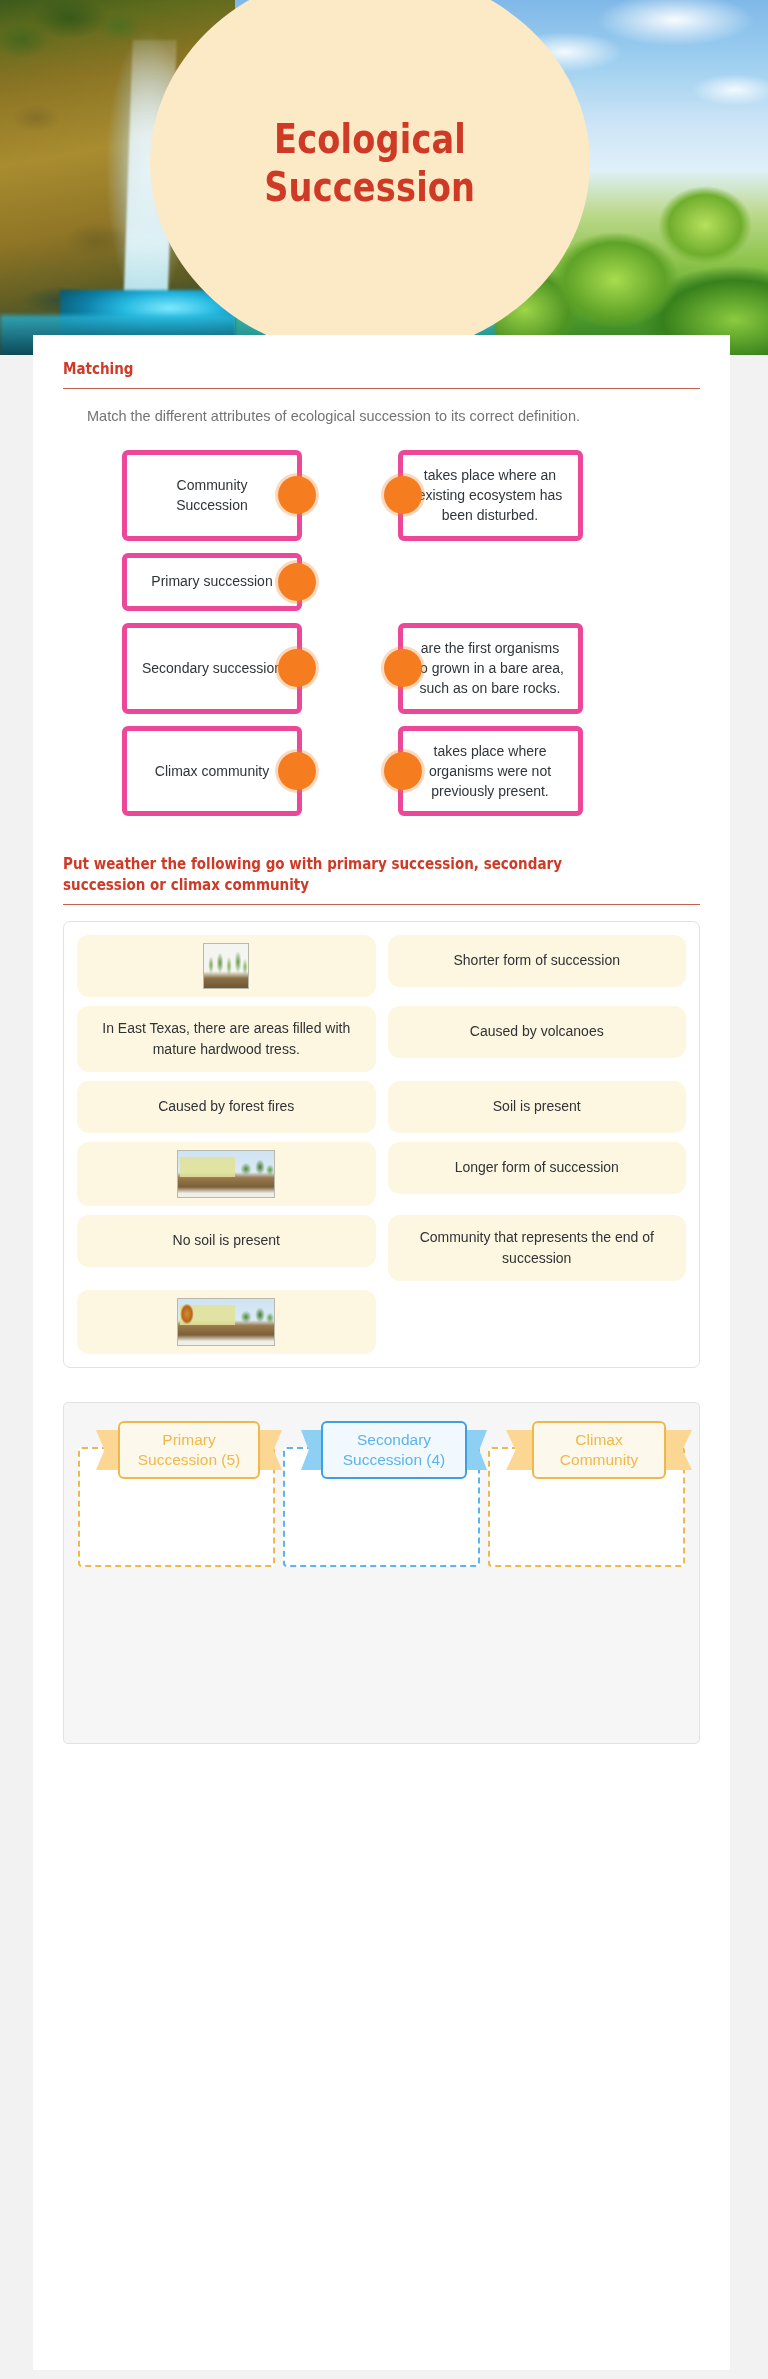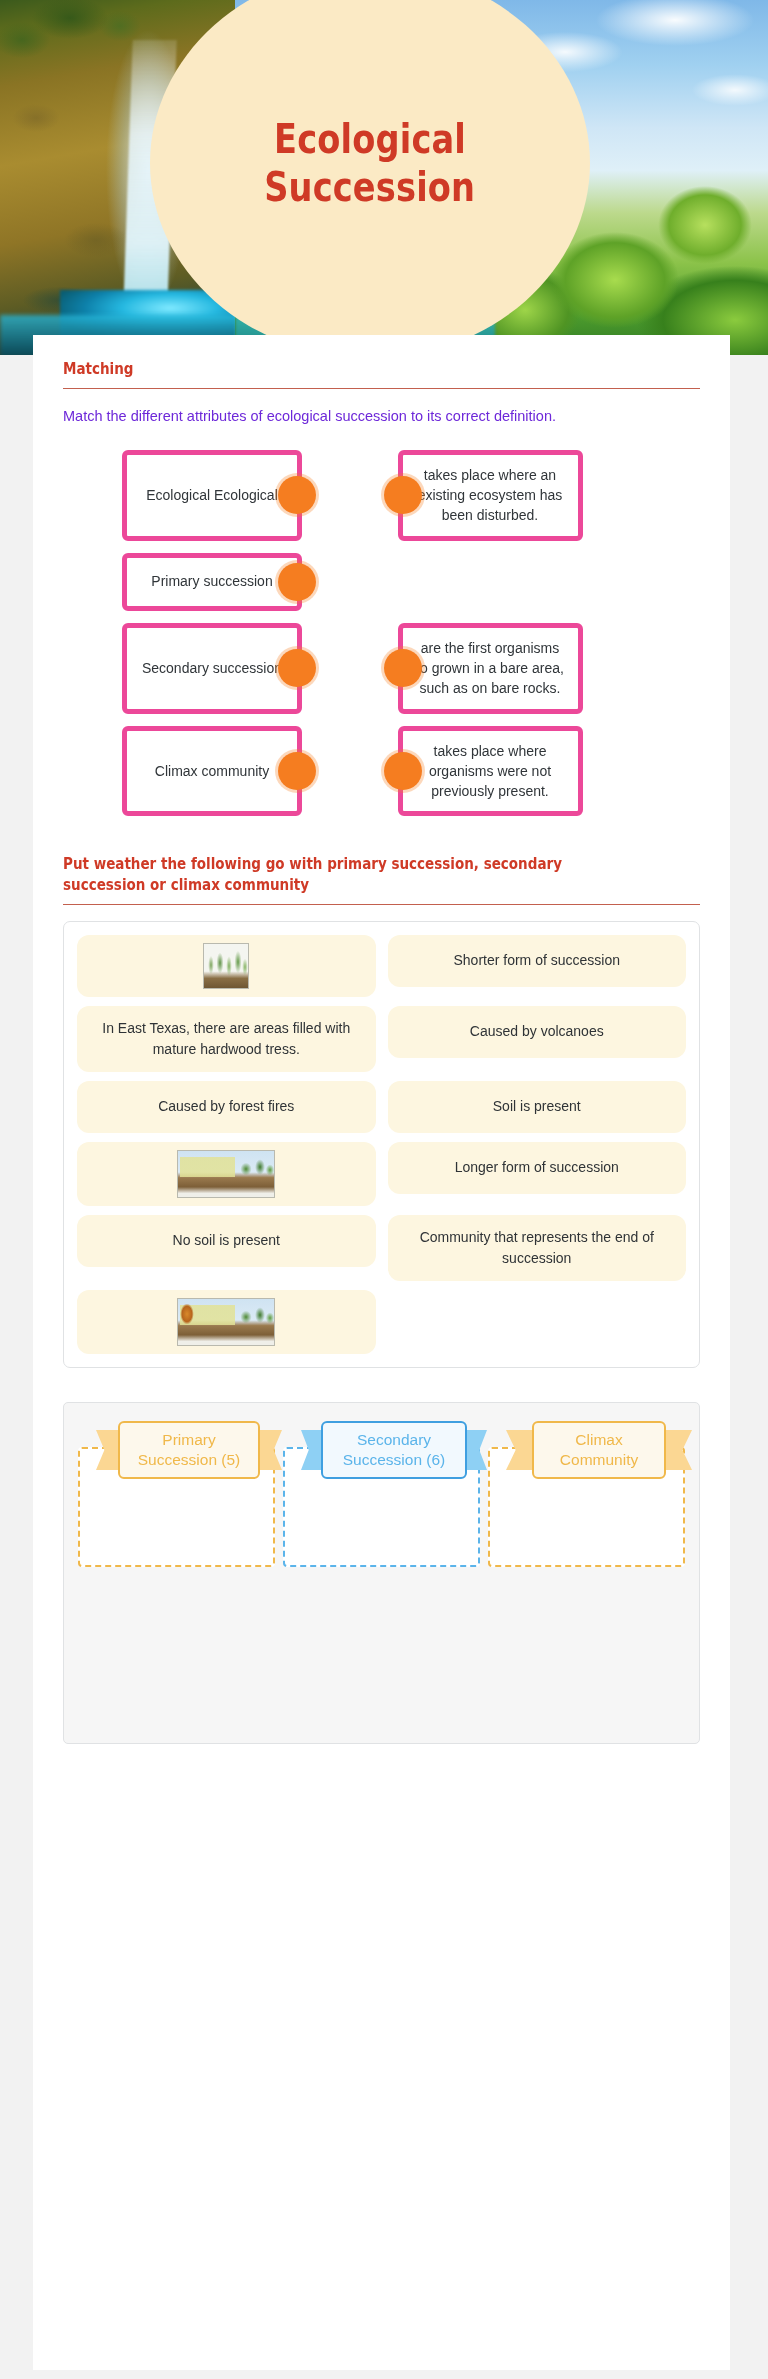--- a/index.html
+++ b/index.html
@@ -125,22 +125,22 @@
     font-family: "DejaVu Sans", sans-serif;
     font-weight: 700;
     font-size: 15px;
     line-height: 1.35;
     transform: scaleX(.9);
     transform-origin: left center;
     margin-bottom: 9px;
   }
   .rule { height: 1px; background: #b9442f; opacity: .85; margin-bottom: 16px; }
   .instruction {
-    color: #6d28d9; font-size: 14.5px; line-height: 1.55;
-    max-width: 630px; margin-bottom: 22px;
+    color: #737373; font-size: 14.5px; line-height: 1.55;
+    max-width: 630px; margin-bottom: 22px; margin-left: 24px;
   }
 
   
   .match-wrap { position: relative; padding: 0 4px 18px 4px; }
   .match-row { position: relative; display: flex; margin-bottom: 12px; }
   .match-left  { width: 50%; display:flex; justify-content:flex-start; padding-left: 55px;}
   .match-right { width: 50%; display:flex; justify-content:flex-start; padding-left: 16px;}
 
   .mbox {
     position: relative;
@@ -312,21 +312,21 @@
   <div class="section">
     <div class="section-title">Matching</div>
     <div class="rule"></div>
     <div class="instruction">Match the different attributes of ecological succession to its correct definition.</div>
 
     <div class="match-wrap">
 
       <div class="match-row">
         <div class="match-left">
           <div class="mbox left">
-            <span>Ecological Ecological</span>
+            <span>Community Succession</span>
             <span class="dot on-left"></span>
           </div>
         </div>
         <div class="match-right">
           <div class="mbox right">
             <span>takes place where an existing ecosystem has been disturbed.</span>
             <span class="dot on-right"></span>
           </div>
         </div>
       </div>
@@ -430,21 +430,21 @@
           <span class="ribbon-tail l"></span>
           <span class="ribbon-label">Primary Succession (5)</span>
           <span class="ribbon-tail r"></span>
         </div>
         <div class="bin-area"></div>
       </div>
 
       <div class="bin blue">
         <div class="ribbon">
           <span class="ribbon-tail l"></span>
-          <span class="ribbon-label">Secondary Succession (6)</span>
+          <span class="ribbon-label">Secondary Succession (4)</span>
           <span class="ribbon-tail r"></span>
         </div>
         <div class="bin-area"></div>
       </div>
 
       <div class="bin">
         <div class="ribbon">
           <span class="ribbon-tail l"></span>
           <span class="ribbon-label">Climax Community</span>
           <span class="ribbon-tail r"></span>

